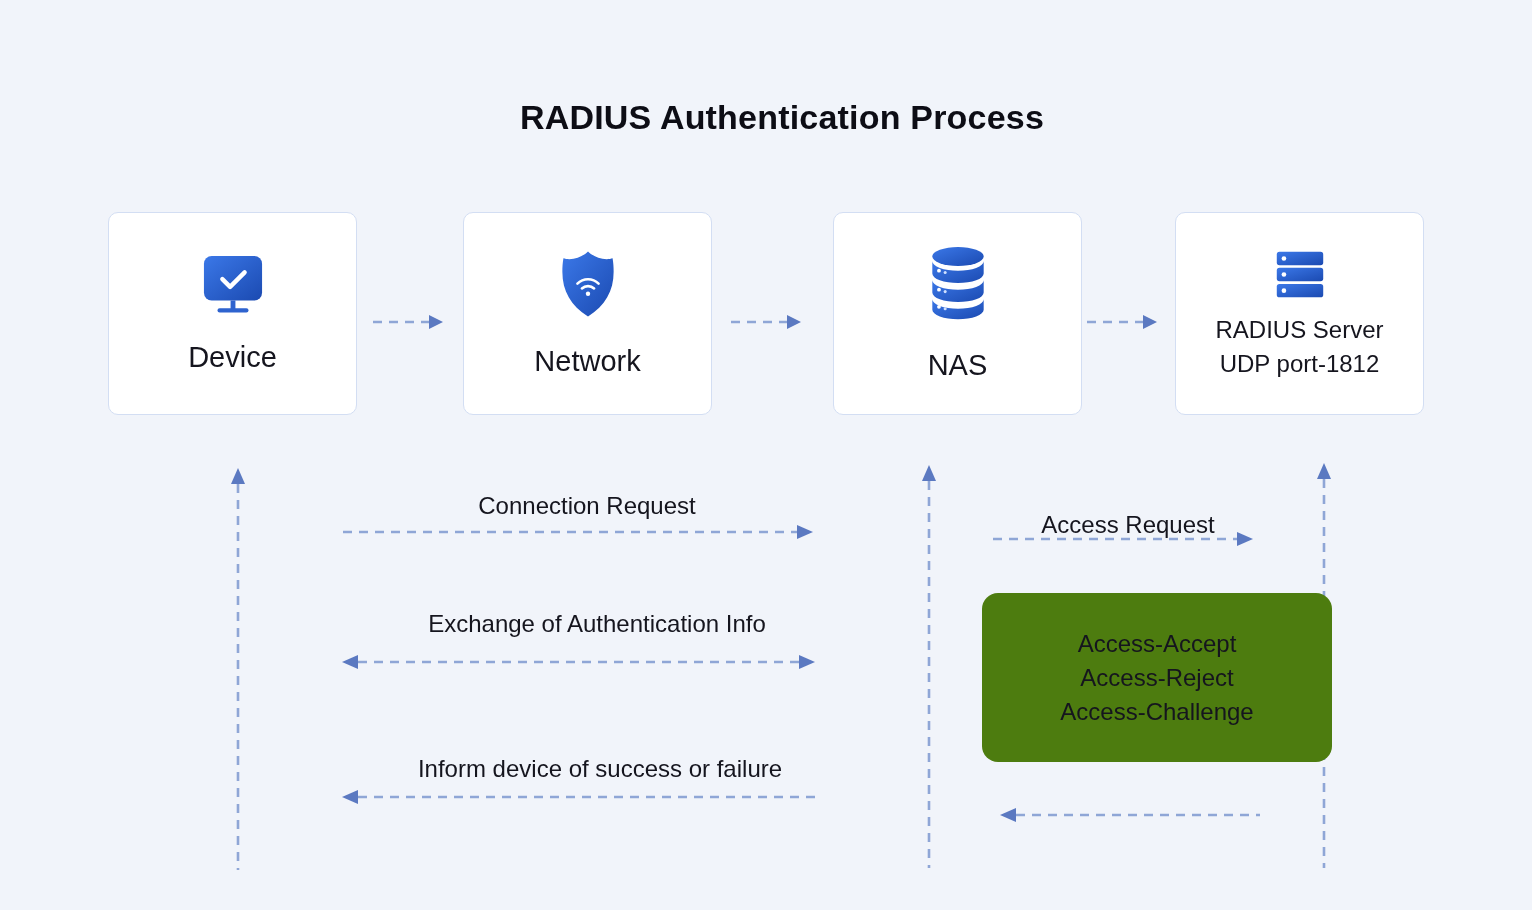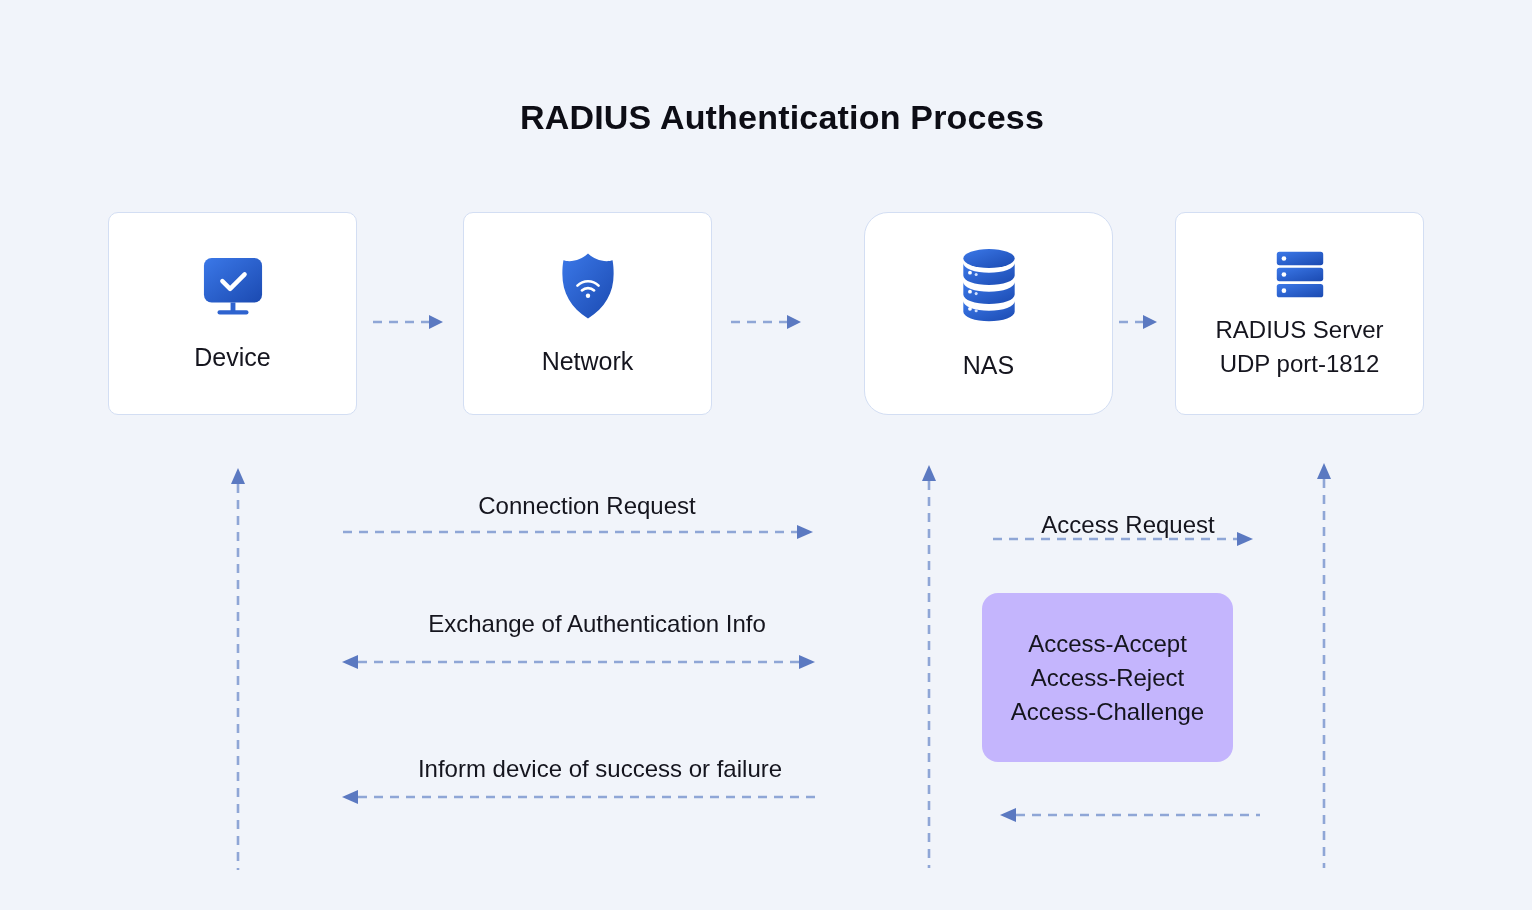--- a/index.html
+++ b/index.html
@@ -31,36 +31,36 @@
     position: absolute; top: 212px; width: 249px; height: 203px;
     background: #ffffff;
     border: 1px solid #d3def3;
     border-radius: 10px;
     display: flex; flex-direction: column;
     align-items: center; justify-content: center;
     gap: 22px;
   }
   .node-device  { left: 108px; }
   .node-network { left: 463px; }
-  .node-nas     { left: 864px; border-radius: 24px; }
+  .node-nas     { left: 833px; }
   .node-radius  { left: 1175px; gap: 6px; }
-  .node-label { font-size: 25px; color: #15151e; }
+  .node-label { font-size: 29px; color: #15151e; }
   .node-label-2line { font-size: 24px; line-height: 34px; text-align: center; color: #15151e; }
   .msg-label {
     position: absolute; transform: translateX(-50%);
     font-size: 24px; color: #15151e; white-space: nowrap;
   }
   .msg-connection { left: 587px;  top: 492px; }
   .msg-exchange   { left: 597px;  top: 610px; }
   .msg-inform     { left: 600px;  top: 755px; }
   .msg-access     { left: 1128px; top: 511px; }
   .response-box {
     position: absolute; left: 982px; top: 593px;
-    width: 251px; height: 169px;
-    background: #c4b5fd; border-radius: 16px;
+    width: 350px; height: 169px;
+    background: #4d7c0f; border-radius: 16px;
     display: flex; flex-direction: column;
     align-items: center; justify-content: center;
     font-size: 24px; line-height: 34px; color: #15151e;
     text-align: center;
   }
 </style>
 </head>
 <body>
 
 <div>

